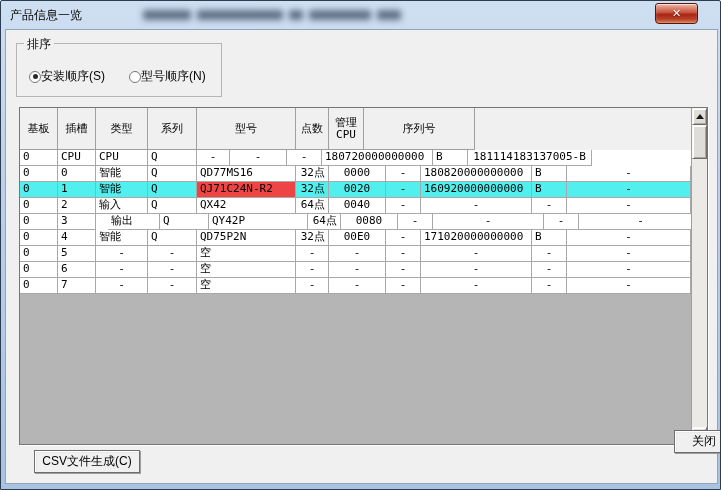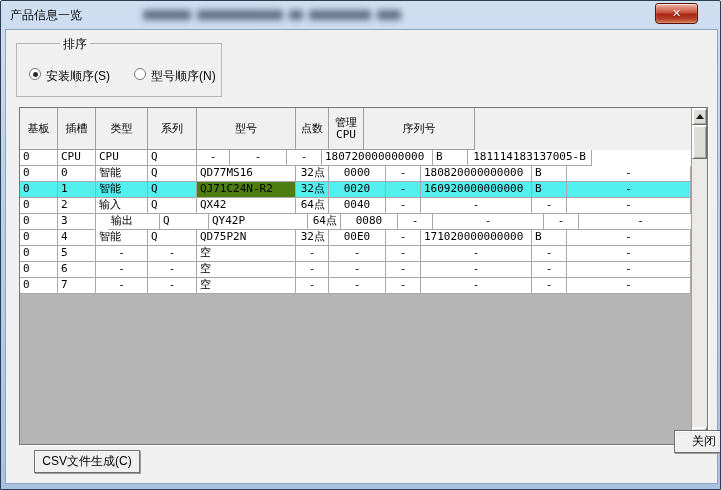--- a/index.html
+++ b/index.html
@@ -26,23 +26,23 @@
   .tb-close span { color:#fff; font-size:11px; font-weight:bold; text-shadow:0 1px 1px #5a120a; line-height:1; }
 
   
   .client {
     position:absolute; left:4px; top:28px; width:713px; height:455px;
     background:#f0f0f0; border:1px solid #8ea4bf;
   }
 
   
   .groupbox { position:absolute; left:10px; top:13px; width:206px; height:54px; border:1px solid #b5b5b5; }
-  .groupbox .legend { position:absolute; left:7px; top:-8px; background:#f0f0f0; padding:0 3px; font-size:12px;margin-left:36px; }
+  .groupbox .legend { position:absolute; left:7px; top:-8px; background:#f0f0f0; padding:0 3px; font-size:12px; }
   .radio-row { position:absolute; left:12px; top:24px; display:flex; align-items:center; gap:24px; }
-  .radio-item { display:flex; align-items:flex-start; gap:5px; }
+  .radio-item { display:flex; align-items:center; }
   .radio-circle { width:12px; height:12px; border-radius:50%; border:1px solid #787878; background:#fff;
     display:flex; align-items:center; justify-content:center; }
   .radio-circle.checked::after { content:""; width:5px; height:5px; border-radius:50%; background:#2b2b2b; }
   .radio-label { font-size:12px; color:#000; }
 
   
   .grid {
     position:absolute; left:13px; top:77px; width:689px; height:338px;
     background:#b5b5b5; border:1px solid #767676;
     box-shadow:1px 1px 0 #ffffff;
@@ -157,21 +157,21 @@
               <div class="dcell" style="width: 35px; text-align: center;">-</div>
               <div class="dcell" style="width: 111px; text-align: left;">180820000000000</div>
               <div class="dcell" style="width: 35px; text-align: left;">B</div>
               <div class="dcell" style="width: 124px; text-align: center;">-</div>
             </div>
             <div class="drow">
               <div class="dcell" style="width: 38px; text-align: left; background: rgb(82, 239, 239);">0</div>
               <div class="dcell" style="width: 38px; text-align: left; background: rgb(82, 239, 239);">1</div>
               <div class="dcell" style="width: 52px; text-align: left; background: rgb(82, 239, 239);">智能</div>
               <div class="dcell" style="width: 49px; text-align: left; background: rgb(82, 239, 239);">Q</div>
-              <div class="dcell" style="width: 99px; text-align: left; background: #4d7c0f;">QJ71C24N-R2</div>
+              <div class="dcell" style="width: 99px; text-align: left; background: #ef4444;">QJ71C24N-R2</div>
               <div class="dcell" style="width: 33px; text-align: right; background: rgb(82, 239, 239);">32点</div>
               <div class="dcell" style="width: 57px; text-align: center; background: rgb(82, 239, 239);">0020</div>
               <div class="dcell" style="width: 35px; text-align: center; background: rgb(82, 239, 239);">-</div>
               <div class="dcell" style="width: 111px; text-align: left; background: rgb(82, 239, 239);">160920000000000</div>
               <div class="dcell" style="width: 35px; text-align: left; background: rgb(82, 239, 239);">B</div>
               <div class="dcell" style="width: 124px; text-align: center; background: rgb(82, 239, 239);">-</div>
             </div>
             <div class="drow">
               <div class="dcell" style="width: 38px; text-align: left;">0</div>
               <div class="dcell" style="width: 38px; text-align: left;">2</div>

